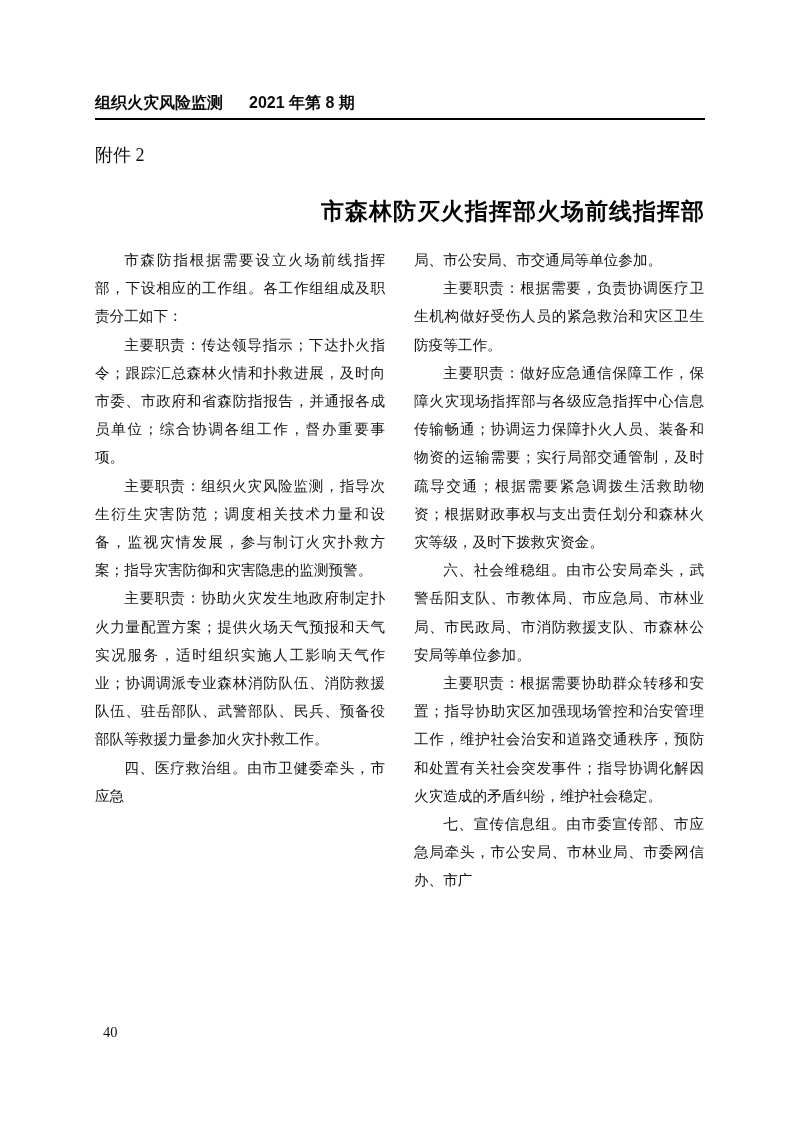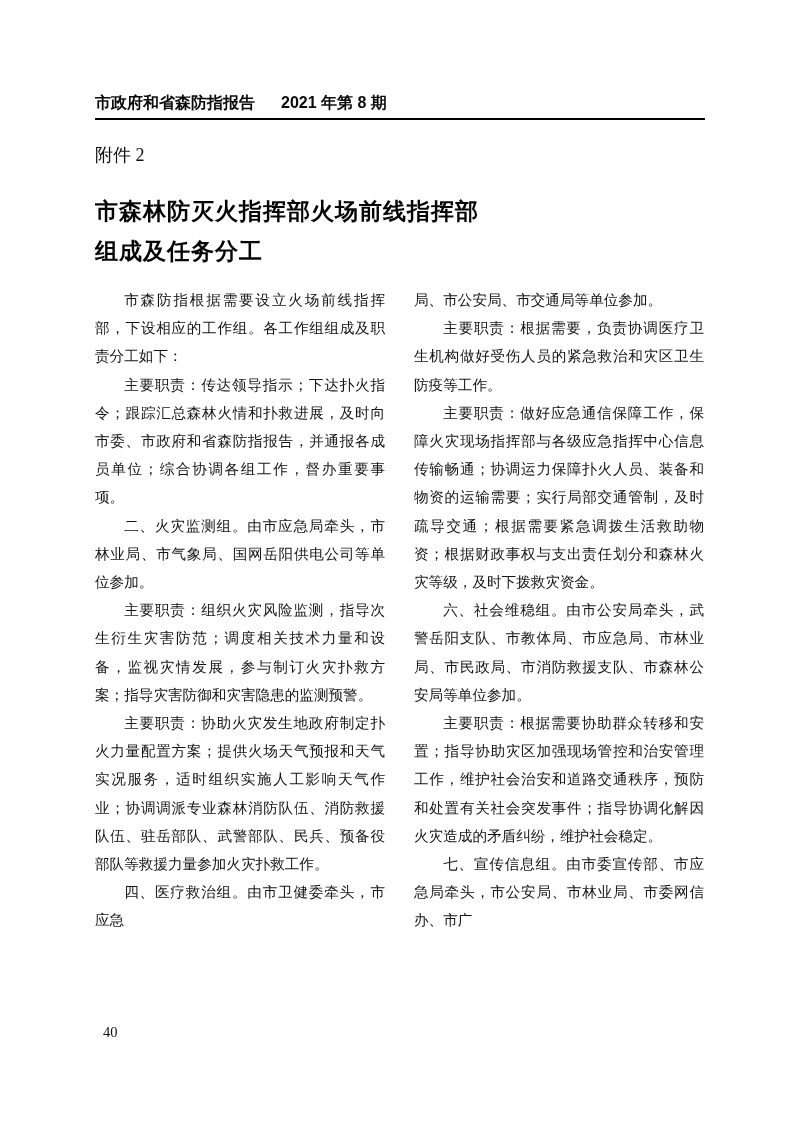--- a/index.html
+++ b/index.html
@@ -33,21 +33,21 @@
     border-top: 2.5px solid #000000;
     margin: 5px 0 0 0;
   }
   .attachment {
     margin-top: 25px;
     font-size: 18px;
     line-height: 20px;
   }
   .doc-title {
     margin: 27px 0 0 0;
-    text-align: left;
+    text-align: right;
     font-size: 23px;
     font-weight: bold;
     line-height: 40px;
     letter-spacing: 1px;
     color: #050505;
   }
   .columns {
     display: flex;
     gap: 29px;
     margin-top: 14px;
@@ -74,37 +74,35 @@
     line-height: 20px;
     color: #111111;
   }
 </style>
 </head>
 <body>
 
 <div class="page">
 
   <div class="gazette-header">
-    <span>市政府和省森防指报告</span>
+    <span>组织火灾风险监测</span>
     <span>2021 年第 8 期</span>
   </div>
   <hr class="header-rule">
 
   <div class="attachment">附件 2</div>
 
   <h1 class="doc-title">
     <span>市森林防灭火指挥部火场前线指挥部</span><br>
-    <span>组成及任务分工</span>
   </h1>
 
   <div class="columns">
     <div class="col">
       <p>市森防指根据需要设立火场前线指挥部，下设相应的工作组。各工作组组成及职责分工如下：</p>
       <p>主要职责：传达领导指示；下达扑火指令；跟踪汇总森林火情和扑救进展，及时向市委、市政府和省森防指报告，并通报各成员单位；综合协调各组工作，督办重要事项。</p>
-      <p>二、火灾监测组。由市应急局牵头，市林业局、市气象局、国网岳阳供电公司等单位参加。</p>
       <p>主要职责：组织火灾风险监测，指导次生衍生灾害防范；调度相关技术力量和设备，监视灾情发展，参与制订火灾扑救方案；指导灾害防御和灾害隐患的监测预警。</p>
       <p>主要职责：协助火灾发生地政府制定扑火力量配置方案；提供火场天气预报和天气实况服务，适时组织实施人工影响天气作业；协调调派专业森林消防队伍、消防救援队伍、驻岳部队、武警部队、民兵、预备役部队等救援力量参加火灾扑救工作。</p>
       <p>四、医疗救治组。由市卫健委牵头，市应急</p>
     </div>
     <div class="col">
       <p class="no-indent">局、市公安局、市交通局等单位参加。</p>
       <p>主要职责：根据需要，负责协调医疗卫生机构做好受伤人员的紧急救治和灾区卫生防疫等工作。</p>
       <p>主要职责：做好应急通信保障工作，保障火灾现场指挥部与各级应急指挥中心信息传输畅通；协调运力保障扑火人员、装备和物资的运输需要；实行局部交通管制，及时疏导交通；根据需要紧急调拨生活救助物资；根据财政事权与支出责任划分和森林火灾等级，及时下拨救灾资金。</p>
       <p>六、社会维稳组。由市公安局牵头，武警岳阳支队、市教体局、市应急局、市林业局、市民政局、市消防救援支队、市森林公安局等单位参加。</p>
       <p>主要职责：根据需要协助群众转移和安置；指导协助灾区加强现场管控和治安管理工作，维护社会治安和道路交通秩序，预防和处置有关社会突发事件；指导协调化解因火灾造成的矛盾纠纷，维护社会稳定。</p>

